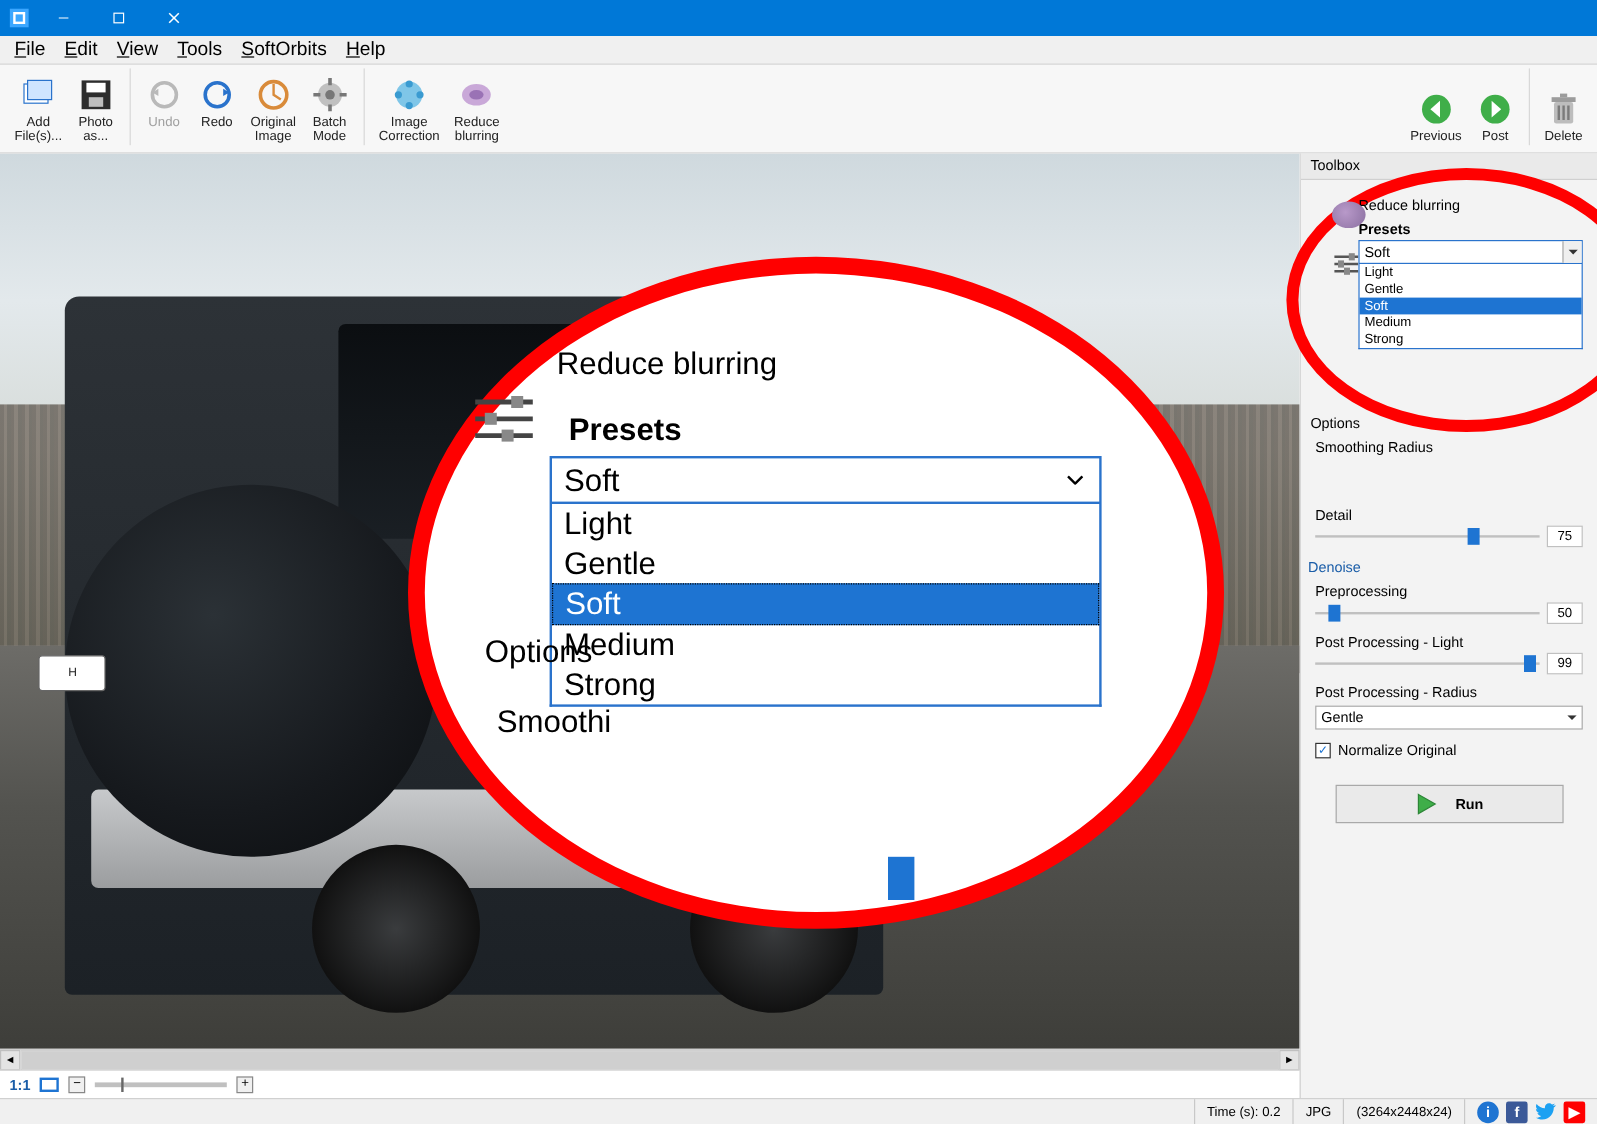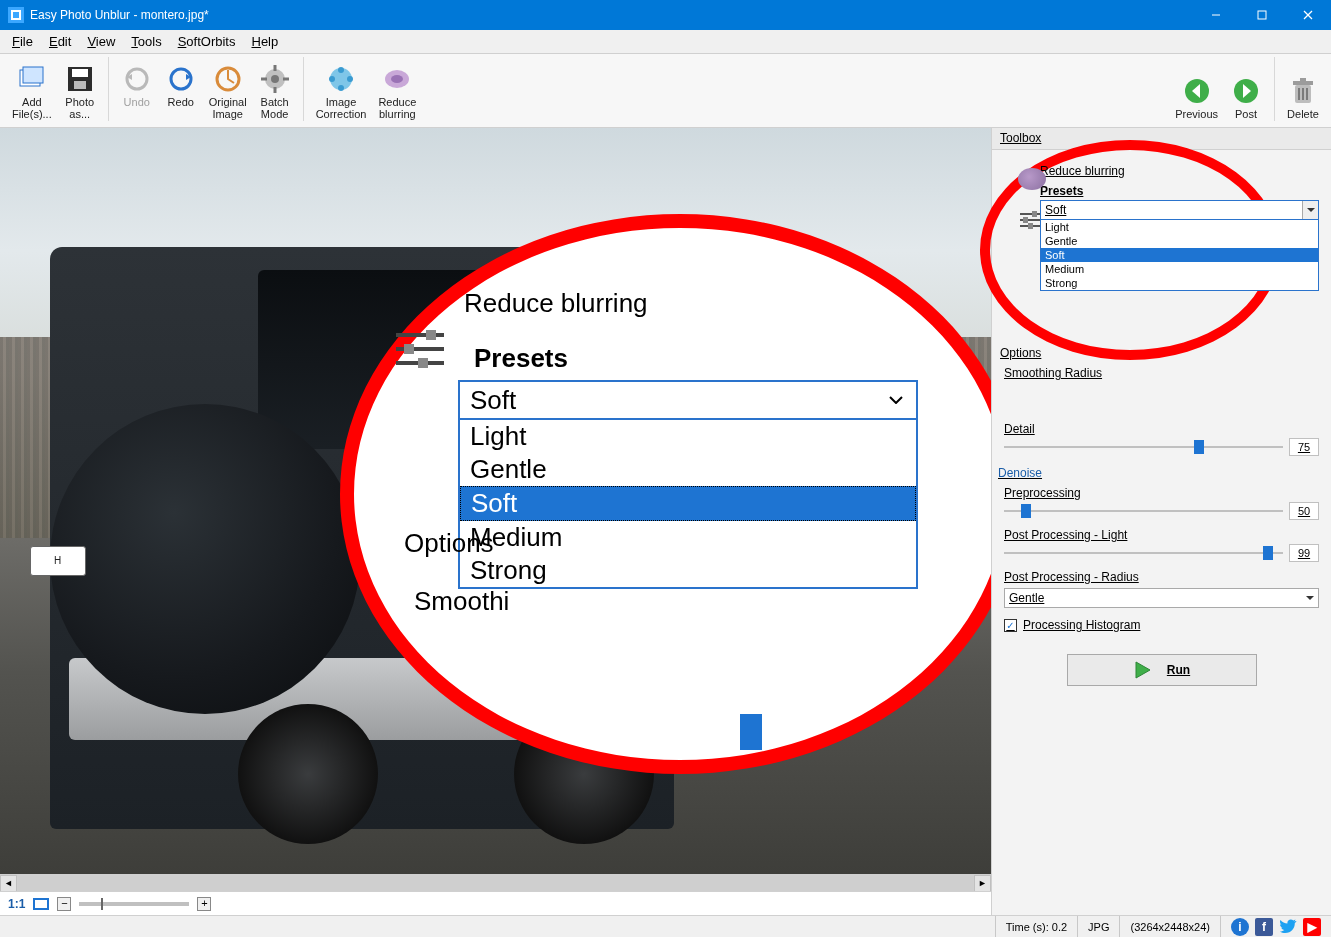--- a/index.html
+++ b/index.html
@@ -5,21 +5,21 @@
   * { box-sizing: border-box; margin: 0; padding: 0; font-family: "Segoe UI", Tahoma, sans-serif; }
   body { width: 1331px; height: 937px; background: #fff; display: flex; flex-direction: column; font-size: 12px; overflow: hidden; }
 
   
   .titlebar { height: 30px; background:#0078d7; color:#fff; display:flex; align-items:center; padding:0 0 0 8px; }
   .titlebar .app-icon { width:16px; height:16px; margin-right:6px; display:inline-block; }
   .titlebar .title { flex:1; font-size:12px; }
   .winbtn { width:46px; height:30px; display:flex; align-items:center; justify-content:center; color:#fff; }
 
   
-  .menubar { height:24px; background:#f0f0f0; border-bottom:1px solid #d0d0d0; display:flex; align-items:center; padding:0 4px; font-size:13px; }
+  .menubar { height:24px; background:#f0f0f0; border-bottom:1px solid #d0d0d0; display:flex; align-items:center; padding:0 4px; font-size:16px; }
   .menuitem { padding:2px 8px; }
   .menuitem span.ul { text-decoration: underline; }
 
   
   .toolbar { height:74px; background:#f7f7f7; border-bottom:1px solid #d0d0d0; display:flex; align-items:flex-end; padding:4px 6px; gap:0; }
   .tgroup { display:flex; align-items:flex-start; }
   .tsep { width:1px; height:64px; background:#d8d8d8; margin:2px 6px; }
   .tbtn { display:flex; flex-direction:column; align-items:center; justify-content:flex-start; padding:2px 6px; min-width:44px; font-size:11px; line-height:1.15; color:#222; }
   .tbtn.disabled { color:#a0a0a0; }
   .tbtn .ticon { width:30px; height:30px; margin-bottom:2px; display:flex; align-items:center; justify-content:center; }
@@ -62,21 +62,21 @@
   .anno-main .smooth-label { margin-top:22px; }
   .zcombo { position:relative; width:460px; border:2px solid #2a73cc; background:#fff; height:40px; display:flex; align-items:center; padding:0 10px; }
   .zcombo .arrow { position:absolute; right:6px; top:6px; bottom:6px; width:28px; display:flex; align-items:center; justify-content:center; }
   .zlist { width:460px; border:2px solid #2a73cc; border-top:0; background:#fff; }
   .zlist div { padding:1px 10px; }
   .zlist .sel { background:#1e74d2; color:#fff; border:1px dotted #000; }
   .zslider-track { position:relative; width:460px; height:36px; margin-top:24px; }
   .zslider-thumb { position:absolute; top:0; left:236px; width:22px; height:36px; background:#1e74d2; }
 
   
-  .toolbox { width:340px; border-left:1px solid #d0d0d0; background:#f3f3f3; display:flex; flex-direction:column; font-size:12px;text-decoration:underline; }
+  .toolbox { width:248px; border-left:1px solid #d0d0d0; background:#f3f3f3; display:flex; flex-direction:column; font-size:12px; }
   .toolbox-header { height:22px; background:#eaeaea; border-bottom:1px solid #d0d0d0; padding:3px 8px; font-size:12px; }
   .toolbox-body { flex:1; padding:8px 12px 8px 12px; position:relative; }
 
   .tb-section-title { margin:6px 0 4px 36px; }
   .tb-presets-label { font-weight:700; margin:6px 0 2px 36px; }
   .tb-row-icon { position:absolute; left:14px; }
   .fake-icon-blob { width:28px; height:22px; border-radius:50%; background:radial-gradient(circle at 40% 40%,#b899c9,#8a6fa0); }
 
   .combo { position:relative; height:20px; border:1px solid #2a73cc; background:#fff; display:flex; align-items:center; padding:0 4px; margin-left:36px; }
   .combo .arrow { position:absolute; right:0; top:0; bottom:0; width:16px; border-left:1px solid #a9a9a9; display:flex; align-items:center; justify-content:center; background:#efefef; }
@@ -129,21 +129,20 @@
 <body>
 
 <div class="titlebar">
   <span class="app-icon">
     <svg width="16" height="16">
         <rect width="16" height="16" fill="#3ba7ff"></rect>
         <rect x="3" y="3" width="10" height="10" fill="#fff"></rect>
         <rect x="5" y="5" width="6" height="6" fill="#3ba7ff"></rect>
       </svg>
   </span>
-  <span class="title">Easy Photo Unblur - montero.jpg*</span>
   <div class="winbtn">
       <svg width="10" height="10">
         <line x1="1" y1="5" x2="9" y2="5" stroke="#fff" stroke-width="1"></line>
       </svg>
     </div>
   <div class="winbtn">
       <svg width="10" height="10">
         <rect x="1" y="1" width="8" height="8" fill="none" stroke="#fff" stroke-width="1"></rect>
       </svg>
     </div>
@@ -454,21 +453,21 @@
         <span>Gentle</span>
         <span class="arrow">
             <svg width="8" height="5">
               <path d="M0 0 L4 4 L8 0 Z" fill="#333"></path>
             </svg>
           </span>
       </div>
 
       <div class="checkbox-row">
         <div class="checkbox">✓</div>
-        <span>Processing Histogram</span>
+        <span>Normalize Original</span>
       </div>
 
       <div class="run-btn">
         <span class="play">
             <svg width="20" height="20">
               <path d="M3 2 L17 10 L3 18 Z" fill="#3fae49"></path>
               <path d="M3 2 L17 10 L3 18 Z" fill="none" stroke="#2d8637" stroke-width="1"></path>
             </svg>
           </span>
         <span>Run</span>

